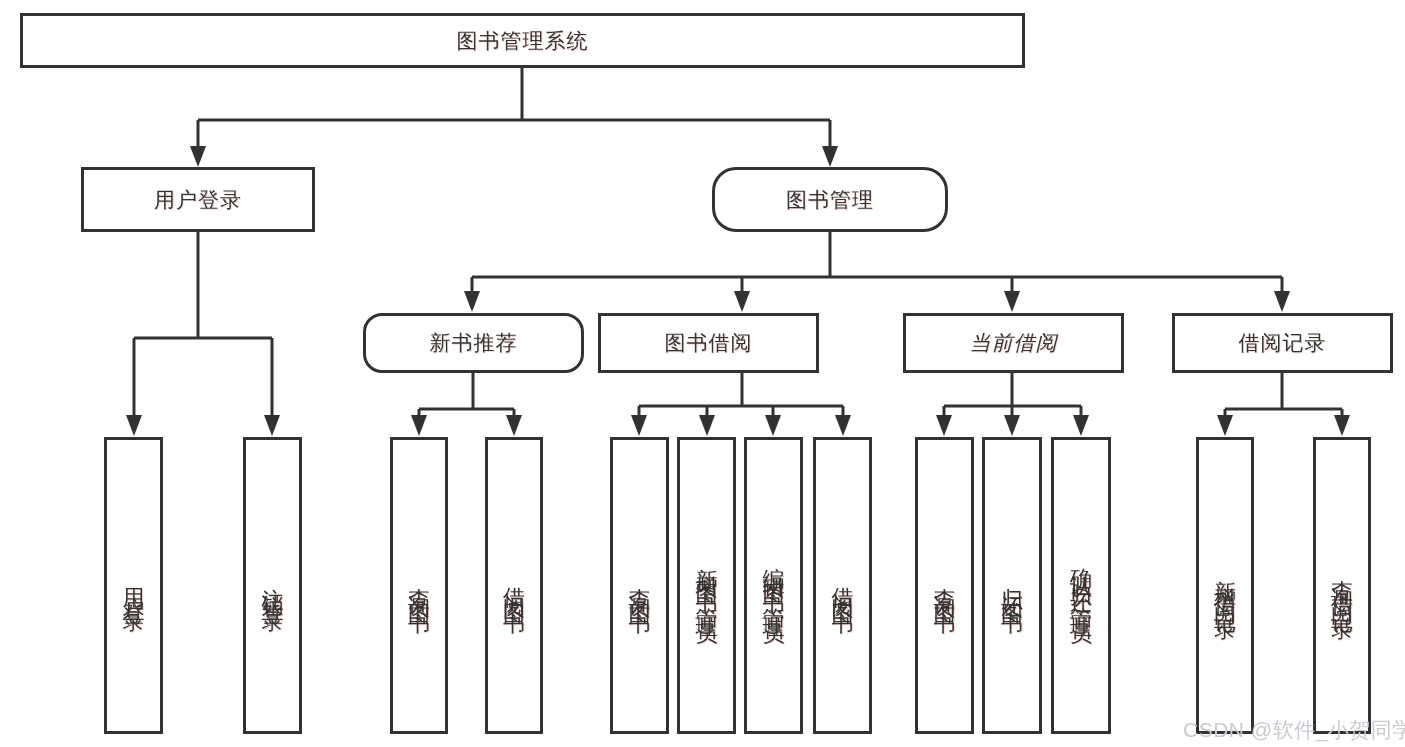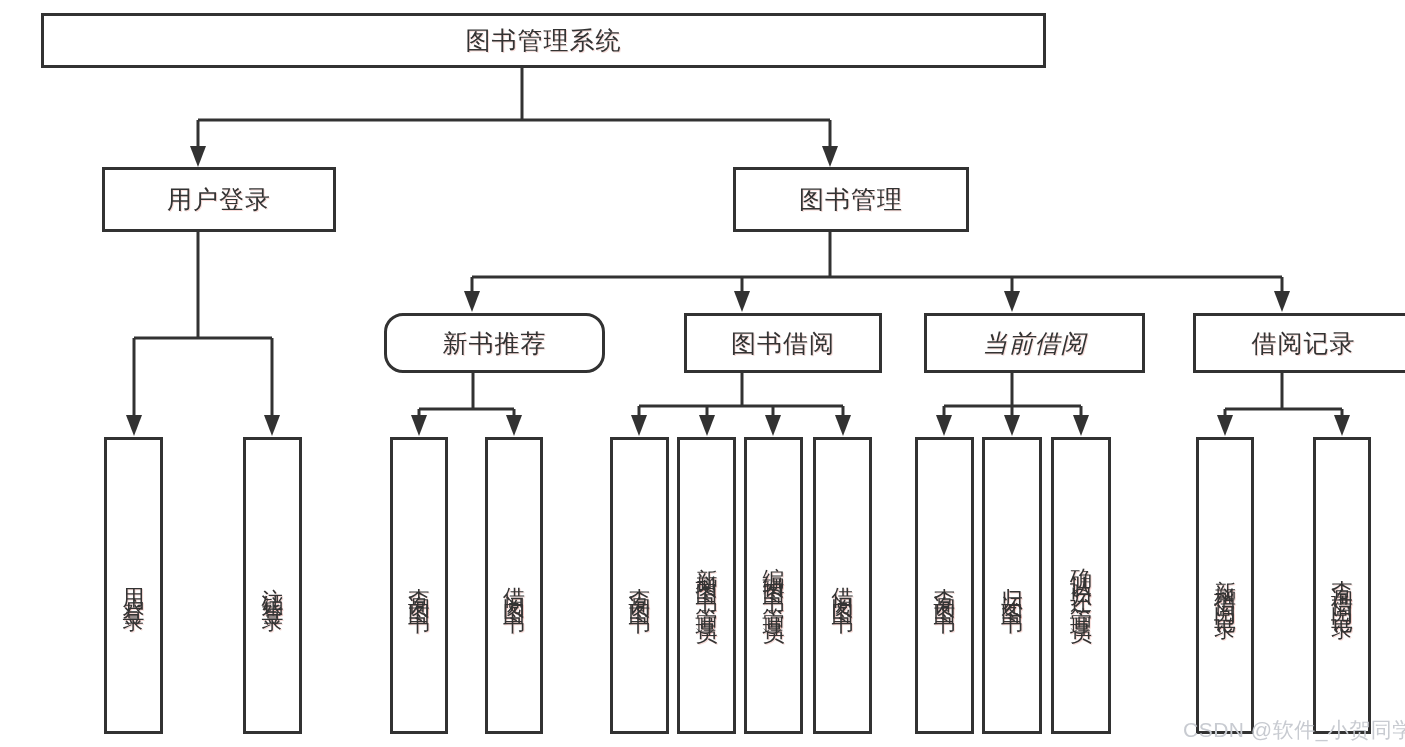--- a/index.html
+++ b/index.html
@@ -34,24 +34,23 @@
     box-sizing: border-box;
     border: 3px solid #323232;
     background: #ffffff;
     color: #333333;
     display: flex;
     align-items: center;
     justify-content: center;
     text-shadow: 1px 1px 0 rgba(225, 130, 120, 0.28);
   }
   .node.h {
-    font-size: 25px;
+    font-size: 21px;
     letter-spacing: 1px;
     white-space: nowrap;
-    margin-left: 21px;
   }
   .node.v {
     writing-mode: vertical-rl;
     text-orientation: mixed;
     font-size: 22px;
     letter-spacing: 8px;
     line-height: 1;
   }
   .watermark {
     position: absolute;
@@ -116,23 +115,23 @@
       <polygon points="843,436 835,415 851,415" fill="#323232"></polygon>
       <polygon points="944,436 936,415 952,415" fill="#323232"></polygon>
       <polygon points="1012,436 1004,415 1020,415" fill="#323232"></polygon>
       <polygon points="1081,436 1073,415 1089,415" fill="#323232"></polygon>
       <polygon points="1225,436 1217,415 1233,415" fill="#323232"></polygon>
       <polygon points="1342,436 1334,415 1350,415" fill="#323232"></polygon>
     </svg>
   <div id="nodes-layer">
       <div class="node h" style="left: 20px; top: 13px; width: 1005px; height: 55px;">图书管理系统</div>
       <div class="node h" style="left: 81px; top: 167px; width: 234px; height: 65px;">用户登录</div>
-      <div class="node h" style="left: 712px; top: 167px; width: 236px; height: 65px;">图书管理</div>
+      <div class="node h" style="left: 712px; top: 167px; width: 236px; height: 65px; border-radius: 24px;">图书管理</div>
       <div class="node h" style="left: 363px; top: 313px; width: 221px; height: 60px; border-radius: 19px;">新书推荐</div>
-      <div class="node h" style="left: 663px; top: 313px; width: 198px; height: 60px;">图书借阅</div>
+      <div class="node h" style="left: 598px; top: 313px; width: 221px; height: 60px;">图书借阅</div>
       <div class="node h" style="left: 903px; top: 313px; width: 221px; height: 60px; font-style: italic;">当前借阅</div>
       <div class="node h" style="left: 1172px; top: 313px; width: 221px; height: 60px;">借阅记录</div>
       <div class="node v" style="left: 104px; top: 437px; width: 59px; height: 297px;">用户登录</div>
       <div class="node v" style="left: 243px; top: 437px; width: 59px; height: 297px;">注销登录</div>
       <div class="node v" style="left: 390px; top: 437px; width: 58px; height: 297px;">查询图书</div>
       <div class="node v" style="left: 485px; top: 437px; width: 58px; height: 297px;">借阅图书</div>
       <div class="node v" style="left: 610px; top: 437px; width: 59px; height: 297px;">查询图书</div>
       <div class="node v" style="left: 677px; top: 437px; width: 59px; height: 297px;">新增图书（管理员）</div>
       <div class="node v" style="left: 744px; top: 437px; width: 59px; height: 297px;">编辑图书（管理员）</div>
       <div class="node v" style="left: 813px; top: 437px; width: 59px; height: 297px;">借阅图书</div>

